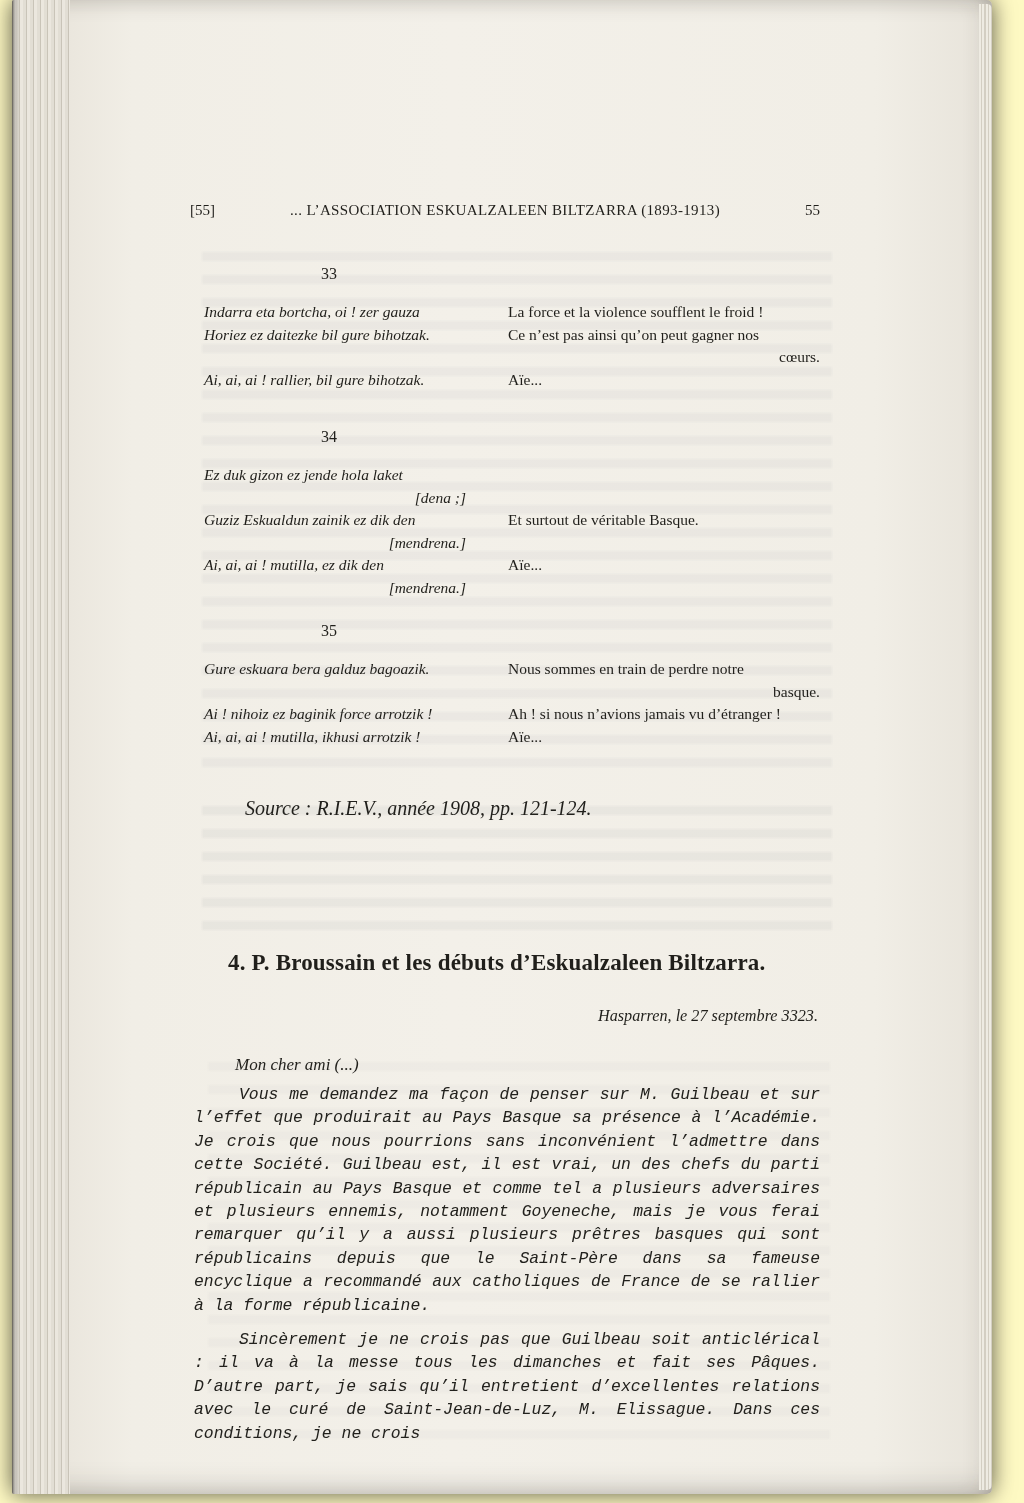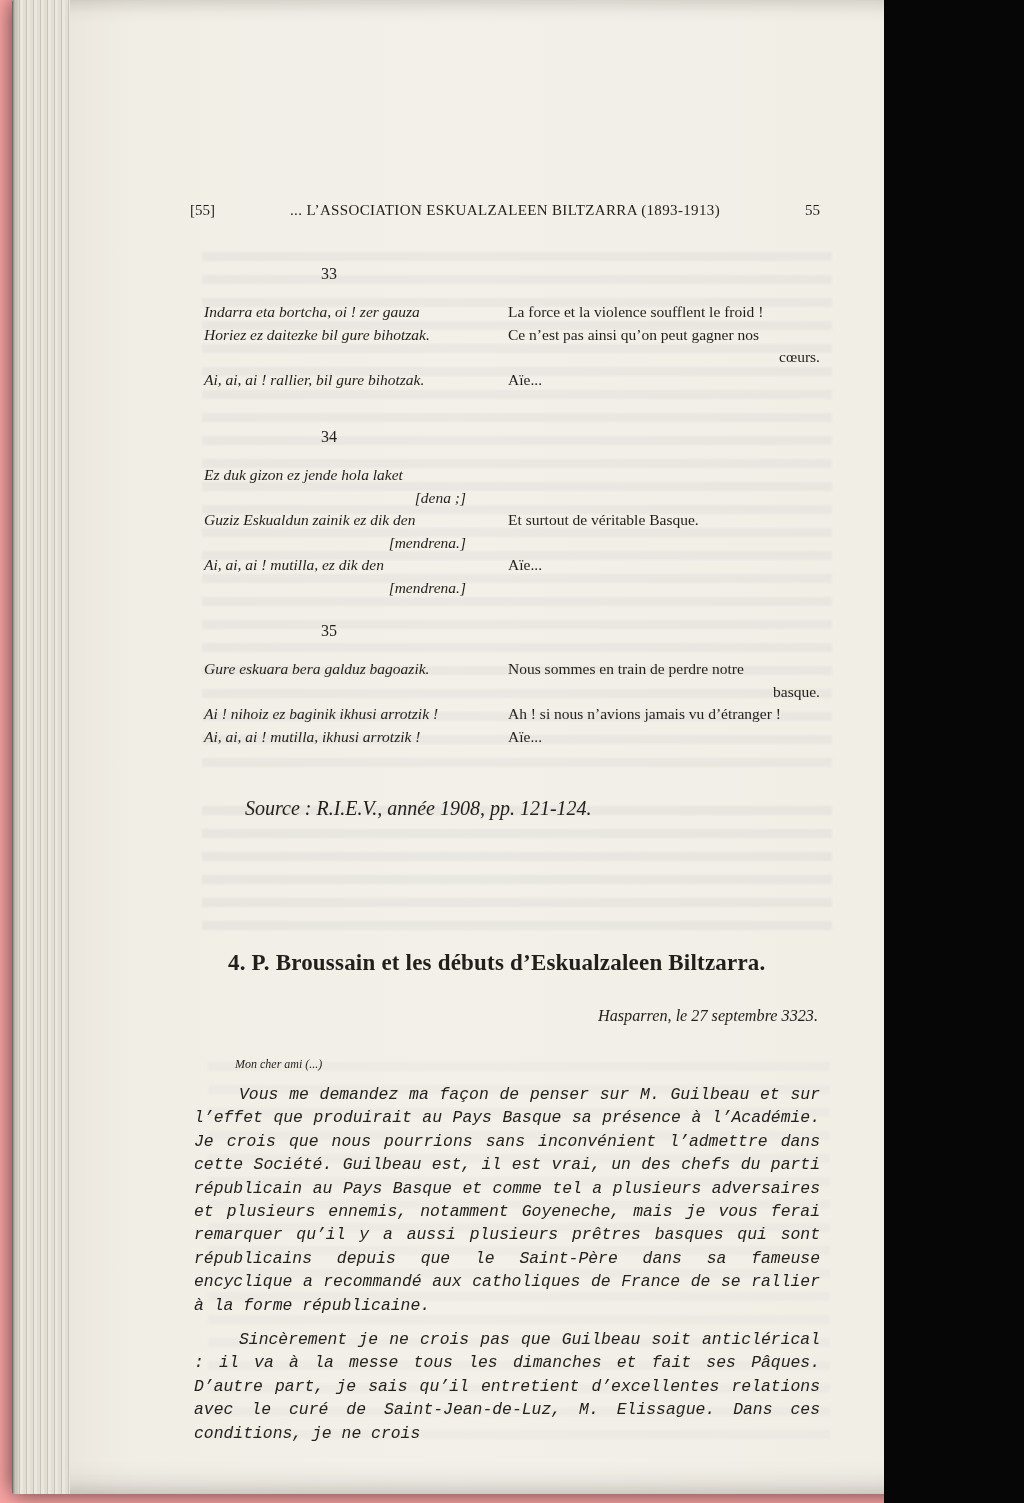--- a/index.html
+++ b/index.html
@@ -1,18 +1,18 @@
 <!DOCTYPE html>
 <html><head>
 <meta charset="utf-8">
 <style>
   html,body { margin:0; padding:0; background:#060606; }
   .scene {
-    position:relative; width:884px; height:1503px;
-    background:#fca5a5; overflow:hidden;
+    position:relative; width:1024px; height:1503px;
+    background:#fef9c3; overflow:hidden;
     font-family:"Liberation Serif", serif;
   }
   .page {
     position:absolute; left:12px; top:0; width:980px; height:1494px;
     background: linear-gradient(90deg, #e0dcd2 0px, #ebe7de 60px, #f1eee6 120px, #f3f0e9 45%, #f1eee6 88%, #e7e3da 100%);
     border-radius:2px 5px 5px 2px;
     box-shadow: 0 0 22px rgba(0,0,0,0.65),
       inset 30px 0 42px -26px rgba(60,54,44,0.38),
       inset -18px 0 30px -20px rgba(60,54,44,0.32),
       inset 0 14px 26px -18px rgba(60,54,44,0.22),
@@ -58,21 +58,21 @@
   .vrow { display:flex; font-size:15.5px; line-height:22.5px;gap:6px; }
   .vl { width:278px; box-sizing:border-box; padding-left:14px; font-style:italic; }
   .vl.ar { text-align:right; padding-left:0; padding-right:2px; }
   .vr { flex:1; margin-left:34px; }
   .vr.ar { text-align:right; }
 
   .source-line { margin-top:50px; padding-left:55px; font-size:20px; font-style:italic; line-height:21px; }
 
   .heading { margin:130px 0 0 38px; font-size:23px; font-weight:700; line-height:27px; letter-spacing:0.2px; }
   .dateline { margin-top:30px; text-align:right; font-style:italic; font-size:16.2px; line-height:21px; padding-right:2px; }
-  .salutation { margin-top:27px; margin-left:45px; font-style:italic; font-size:12px; line-height:21px; }
+  .salutation { margin-top:27px; margin-left:45px; font-style:italic; font-size:17px; line-height:21px; }
   .para {
     margin:8px 0 0 4px; font-style:italic; font-size:16.4px; line-height:23.4px;
     text-align:justify; text-indent:45px; color:#22211d;font-family:Liberation Mono, monospace;
   }
   .para + .para { margin-top:11px; }
 </style>
 </head>
 <body>
 
 <div class="scene">
@@ -146,21 +146,21 @@
         <div class="verse-rows">
           <div class="vrow">
             <div class="vl">Gure eskuara bera galduz bagoazik.</div>
             <div class="vr">Nous sommes en train de perdre notre</div>
           </div>
           <div class="vrow">
             <div class="vl"></div>
             <div class="vr ar">basque.</div>
           </div>
           <div class="vrow">
-            <div class="vl">Ai ! nihoiz ez baginik ikhusi arrotzik !</div>
+            <div class="vl">Ai ! nihoiz ez baginik force arrotzik !</div>
             <div class="vr">Ah ! si nous n’avions jamais vu d’étranger !</div>
           </div>
           <div class="vrow">
             <div class="vl">Ai, ai, ai ! mutilla, ikhusi arrotzik !</div>
             <div class="vr">Aïe...</div>
           </div>
         </div>
       </div>
 
       <div class="source-line">Source : R.I.E.V., année 1908, pp. 121-124.</div>

